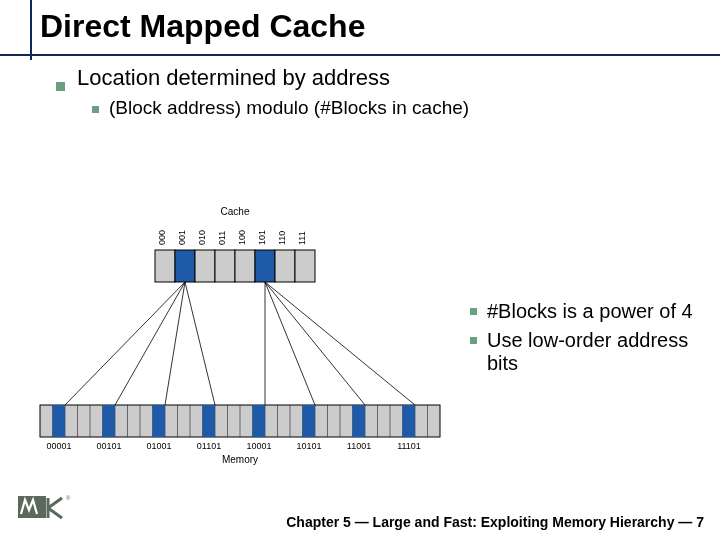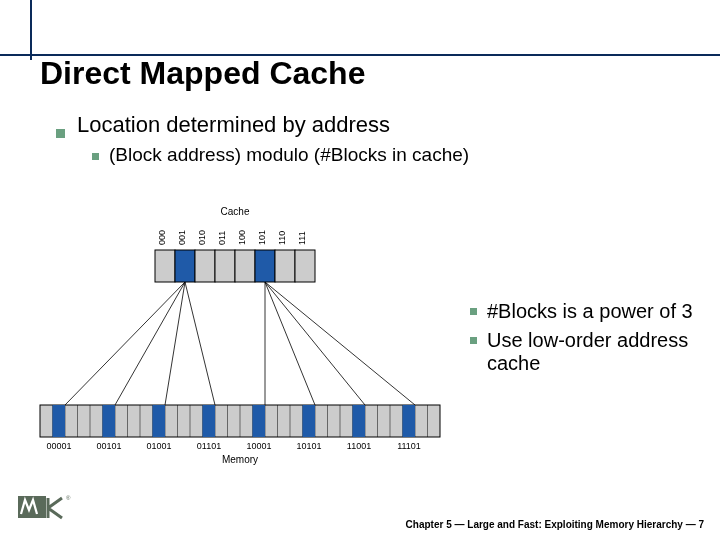--- a/index.html
+++ b/index.html
@@ -6,21 +6,20 @@
   body {
     width: 720px;
     height: 540px;
     background: #fff;
     font-family: Arial, Helvetica, sans-serif;
     position: relative;
     overflow: hidden;
   }
   .title-wrap {
     padding: 8px 0 0 40px;
-    margin-top: 47px;
   }
   .title {
     font-size: 32px;
     font-weight: bold;
     color: #000;
   }
   .title-rule {
     position: absolute;
     left: 0;
     top: 54px;
@@ -78,21 +77,21 @@
     top: 300px;
     width: 230px;
   }
   .right-bullets ul { list-style: none; font-size: 20px; }
   .right-bullets li { display: flex; margin-bottom: 6px; }
   .right-bullets .sq2 { margin-top: 8px; }
   .footer {
     position: absolute;
     right: 16px;
     bottom: 10px;
-    font-size: 10px;
+    font-size: 14px;
     font-weight: bold;
     color: #000;
   }
   .logo {
     position: absolute;
     left: 18px;
     bottom: 18px;
     width: 54px;
     height: 30px;
   }
@@ -235,25 +234,25 @@
       <text x="384" y="244" text-anchor="middle">11101</text>
     </g>
     <text x="215" y="258" text-anchor="middle" class="mem-label">Memory</text>
   </svg>
 </div>
 
 <div class="right-bullets">
   <ul>
     <li>
       <span class="sq2"></span>
-      <span>#Blocks is a power of 3</span>
+      <span>#Blocks is a power of 4</span>
     </li>
     <li>
       <span class="sq2"></span>
-      <span>Use low-order address cache</span>
+      <span>Use low-order address bits</span>
     </li>
   </ul>
 </div>
 
 <div class="logo">
   <svg width="54" height="30" viewBox="0 0 54 30">
     <rect x="0" y="4" width="28" height="22" fill="#5a6a5a"></rect>
     <path d="M3 22 L7 8 L11 18 L15 8 L19 22" stroke="#fff" stroke-width="2.2" fill="none"></path>
     <path d="M30 6 L30 26 M30 16 L44 6 M30 16 L44 26" stroke="#5a6a5a" stroke-width="3" fill="none"></path>
     <text x="48" y="8" font-size="6" fill="#5a6a5a">®</text>

